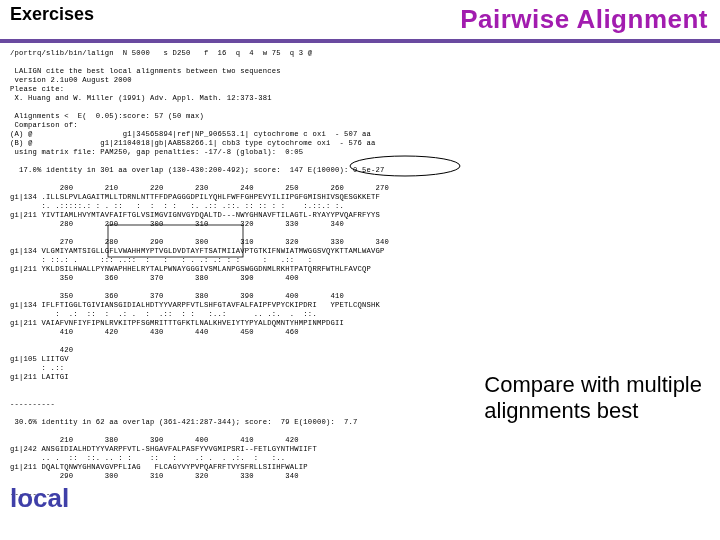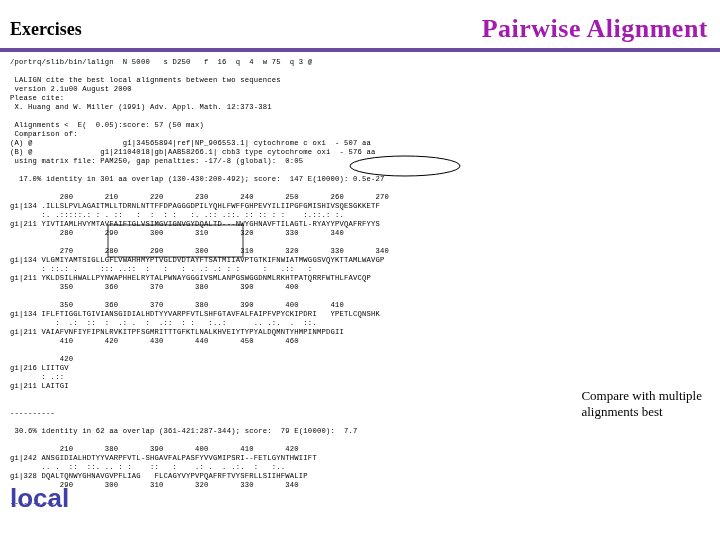--- a/index.html
+++ b/index.html
@@ -7,23 +7,22 @@
     width: 720px;
     height: 540px;
     background: #fff;
     font-family: Arial, Helvetica, sans-serif;
     position: relative;
     overflow: hidden;
   }
   .header {
     display: flex;
     justify-content: space-between;
-    align-items: center;
-    padding: 14px 12px 2px 10px;
-    font-family: Liberation Serif, serif;
+    align-items: flex-start;
+    padding: 4px 12px 2px 10px;
   }
   .left-title {
     font-size: 18px;
     font-weight: bold;
     color: #000;
   }
   .right-title {
     font-size: 26px;
     font-weight: bold;
     color: #a21caf;
@@ -43,25 +42,24 @@
     font-size: 7.2px;
     line-height: 1.25;
     white-space: pre;
     color: #000;
     letter-spacing: 0.2px;
   }
   .note {
     position: absolute;
     right: 18px;
     top: 372px;
-    font-family: Liberation Serif, serif;
-    font-size: 13px;
+    font-family: Liberation Sans, sans-serif;
+    font-size: 22px;
     line-height: 1.2;
     color: #000;
-    margin-top: 16px;
   }
   .local {
     position: absolute;
     left: 10px;
     bottom: 26px;
     font-size: 26px;
     font-weight: bold;
     color: #3f3fa8;
   }
   
@@ -108,33 +106,33 @@
 <span>gi|211 YKLDSILHWALLPYNWAPHHELRYTALPWNAYGGGIVSMLANPGSWGGDNMLRKHTPATQRRFWTHLFAVCQP</span>
 <span>           350       360       370       380       390       400</span>
 <span> </span>
 <span>           350       360       370       380       390       400       410</span>
 <span>gi|134 IFLFTIGGLTGIVIANSGIDIALHDTYYVARPFVTLSHFGTAVFALFAIPFVPYCKIPDRI   YPETLCQNSHK</span>
 <span>          :  .:  ::  :  .: .  :  .::  : :   :..:      .. .:.  .  ::.</span>
 <span>gi|211 VAIAFVNFIYFIPNLRVKITPFSGMRITTTGFKTLNALKHVEIYTYPYALDQMNTYHMPINMPDGII</span>
 <span>           410       420       430       440       450       460</span>
 <span> </span>
 <span>           420</span>
-<span>gi|216 LIITGV</span>
+<span>gi|105 LIITGV</span>
 <span>       : .::</span>
 <span>gi|211 LAITGI</span>
 <span> </span>
 <span> </span>
 <span>----------</span>
 <span> </span>
 <span> 30.6% identity in 62 aa overlap (361-421:287-344); score:  79 E(10000):  7.7</span>
 <span> </span>
 <span>           210       380       390       400       410       420</span>
 <span>gi|242 ANSGIDIALHDTYYVARPFVTL-SHGAVFALPASFYVVGMIPSRI--FETLGYNTHWIIFT</span>
 <span>       .. .  ::  ::. .. : :    ::   :    .: .  . .:.  :   :..     </span>
-<span>gi|328 DQALTQNWYGHNAVGVPFLIAG   FLCAGYVYPVPQAFRFTVYSFRLLSIIHFWALIP</span>
+<span>gi|211 DQALTQNWYGHNAVGVPFLIAG   FLCAGYVYPVPQAFRFTVYSFRLLSIIHFWALIP</span>
 <span>           290       300       310       320       330       340</span>
 <span> </span>
 <span>----------</span></div>
 </div>
 
 <svg class="overlay" width="720" height="540">
 
   <ellipse cx="405" cy="166" rx="55" ry="10" fill="none" stroke="#000" stroke-width="1"></ellipse>
 
   <rect x="108" y="225" width="135" height="32" fill="none" stroke="#000" stroke-width="0.8"></rect>

